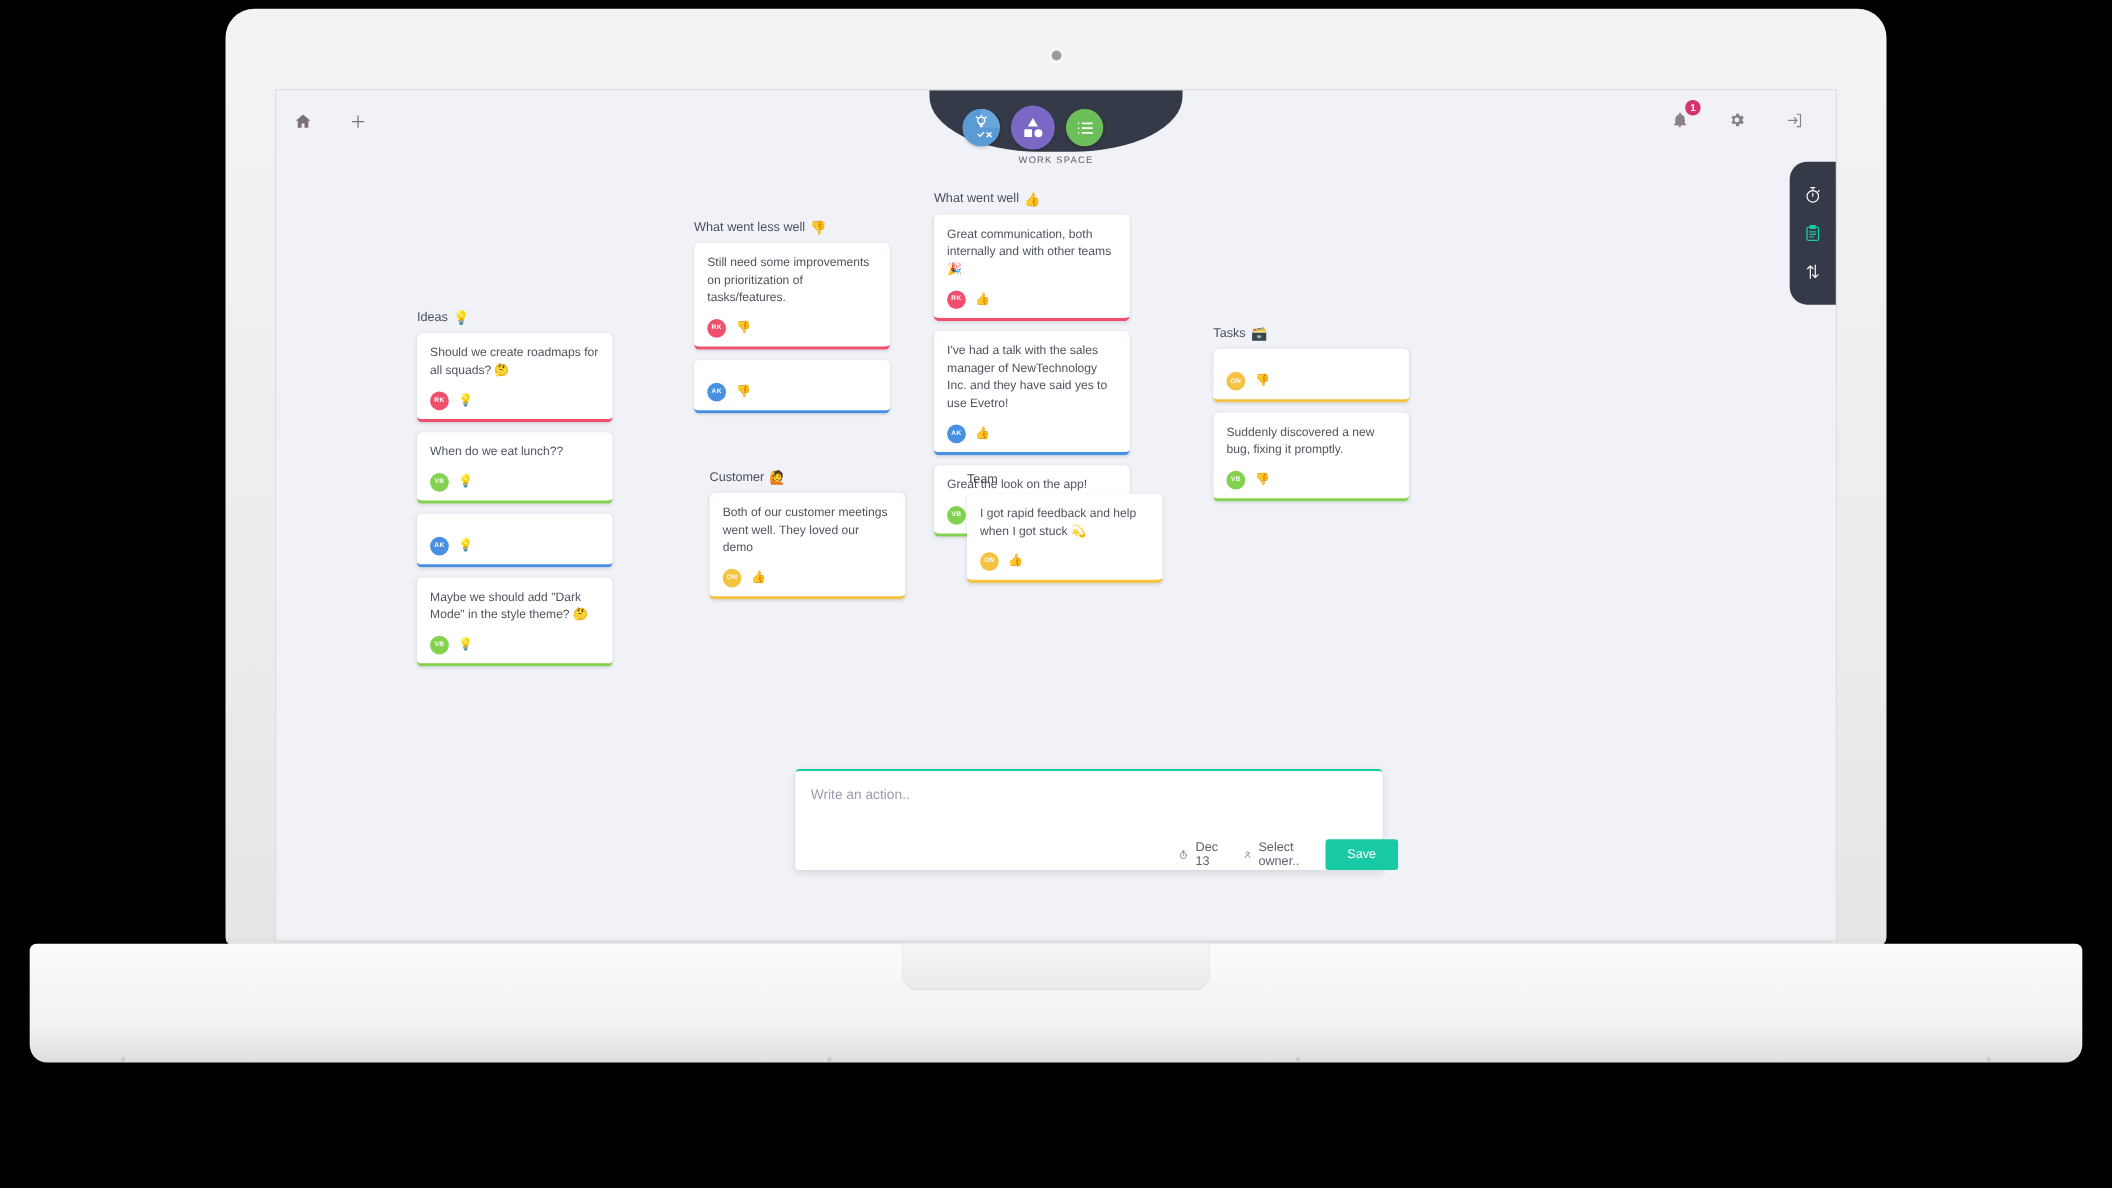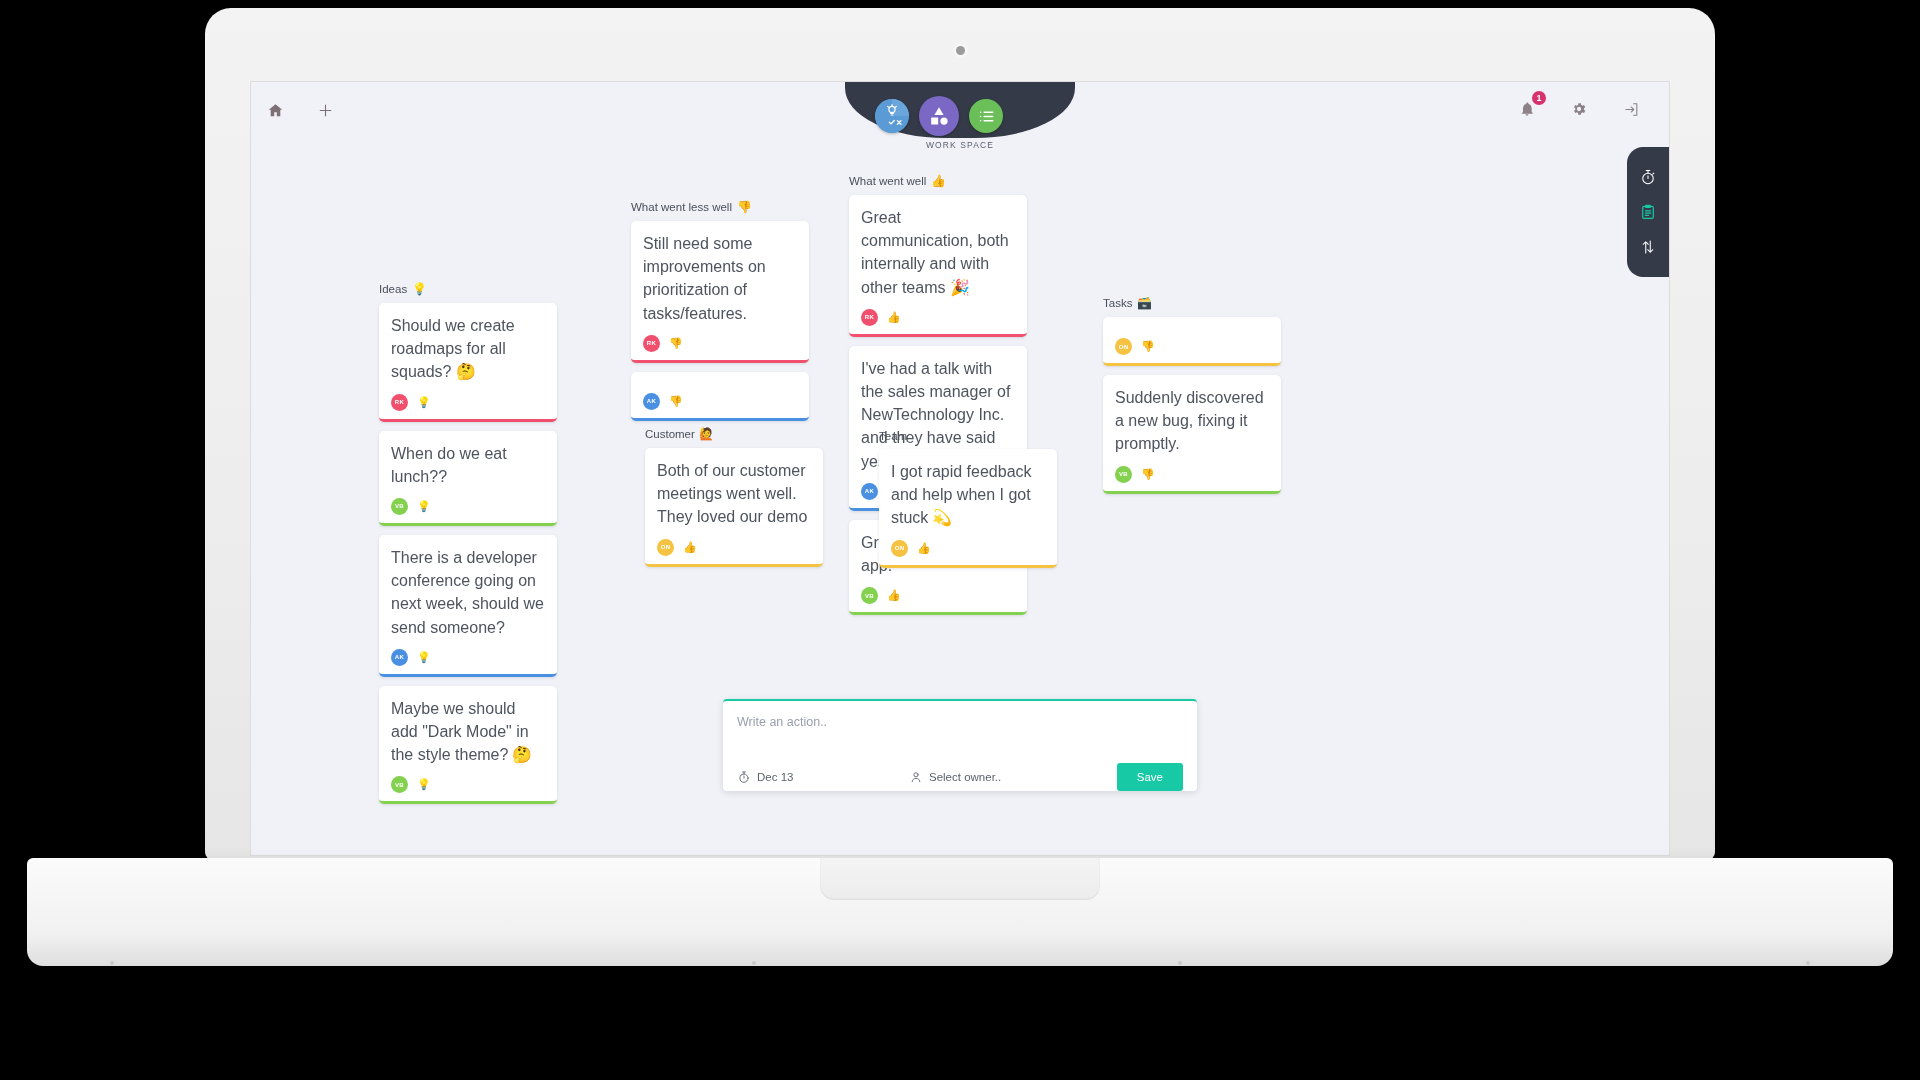--- a/index.html
+++ b/index.html
@@ -139,44 +139,44 @@
   .card {
     background: #ffffff;
     border-radius: 5px;
     padding: 11px 12px 8px 12px;
     margin-bottom: 9px;
     box-shadow: 0 1px 3px rgba(40,50,70,.13);
     border-bottom: 3px solid transparent;
     cursor: pointer;
   }
   .card-text {
-    font-size: 16px; line-height: 1.45; color: #4e545e;
+    font-size: 11px; line-height: 1.45; color: #4e545e;
   }
   .card-foot {
     display: flex; align-items: center; gap: 9px; margin-top: 10px;
   }
   .avatar {
     width: 17px; height: 17px; border-radius: 50%;
     font-size: 6px; color: #ffffff; font-weight: bold;
     display: flex; align-items: center; justify-content: center;
     letter-spacing: .3px;
   }
   .reaction { font-size: 11px; line-height: 1; }
 
   
   .composer {
     position: absolute; left: 50%; bottom: 64px;
-    width: 474px; margin-left: -237px;
+    width: 534px; margin-left: -237px;
     background: #ffffff;
     border-top: 2.5px solid #18c9a5;
     border-radius: 4px;
     box-shadow: 0 2px 7px rgba(40,50,70,.14);
-    padding: 14px 28px 0 14px;
+    padding: 14px 0 0 14px;
     min-height: 92px;
-    display: flex; flex-direction: column;
+    display: flex; flex-direction: row;
   }
   .composer-input {
     border: none; outline: none; width: 100%;
     font-family: "Liberation Sans", sans-serif;
     font-size: 12.5px; color: #4e545e;
     background: transparent; resize: none; height: 36px;
   }
   .composer-input::placeholder { color: #9aa0ab; }
   .composer-foot {
     display: flex; align-items: center; justify-content: space-between;
@@ -316,21 +316,20 @@
             </div>
           </div>
           <div class="card" style="border-bottom-color: rgb(131, 209, 79);">
             <div class="card-text">When do we eat lunch??</div>
             <div class="card-foot">
               <div class="avatar" style="background: rgb(131, 209, 79);">VB</div>
               <div class="reaction">💡</div>
             </div>
           </div>
           <div class="card" style="border-bottom-color: rgb(74, 144, 226);">
-            <div class="card-text">There is a developer conference going on next week, should we send someone?</div>
             <div class="card-foot">
               <div class="avatar" style="background: rgb(74, 144, 226);">AK</div>
               <div class="reaction">💡</div>
             </div>
           </div>
           <div class="card" style="border-bottom-color: rgb(131, 209, 79);">
             <div class="card-text">Maybe we should add "Dark Mode" in the style theme? 🤔</div>
             <div class="card-foot">
               <div class="avatar" style="background: rgb(131, 209, 79);">VB</div>
               <div class="reaction">💡</div>

